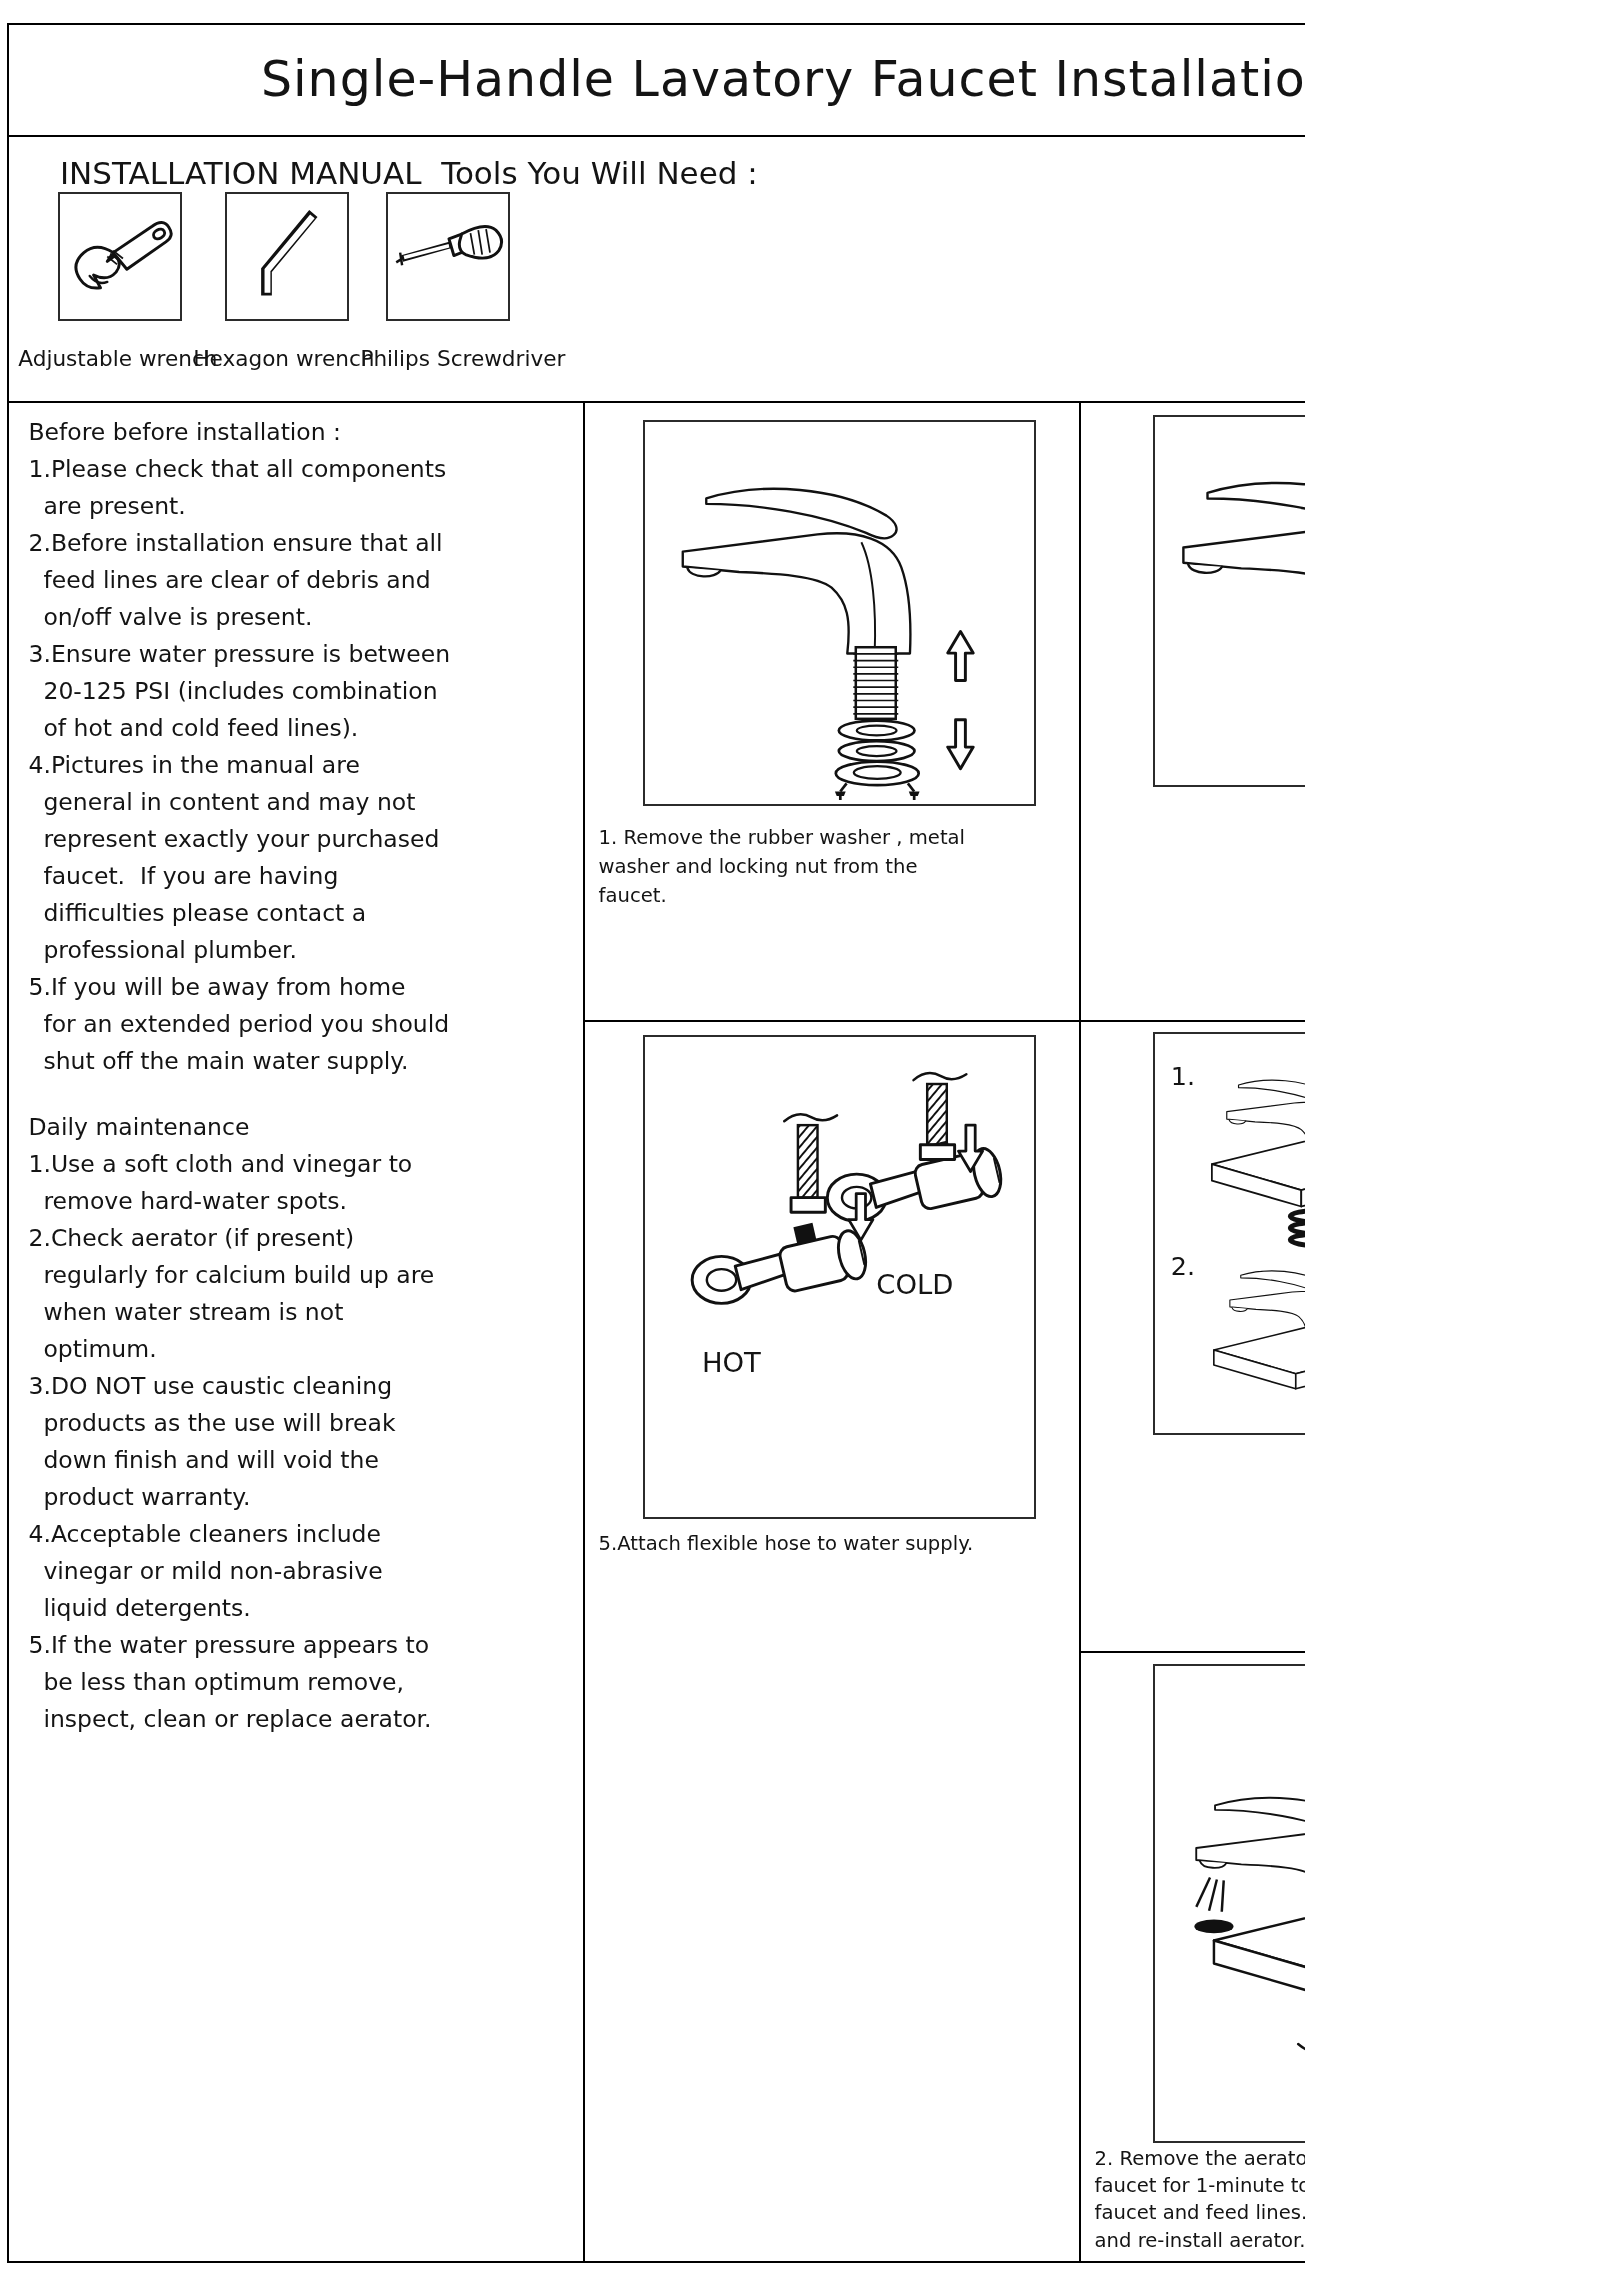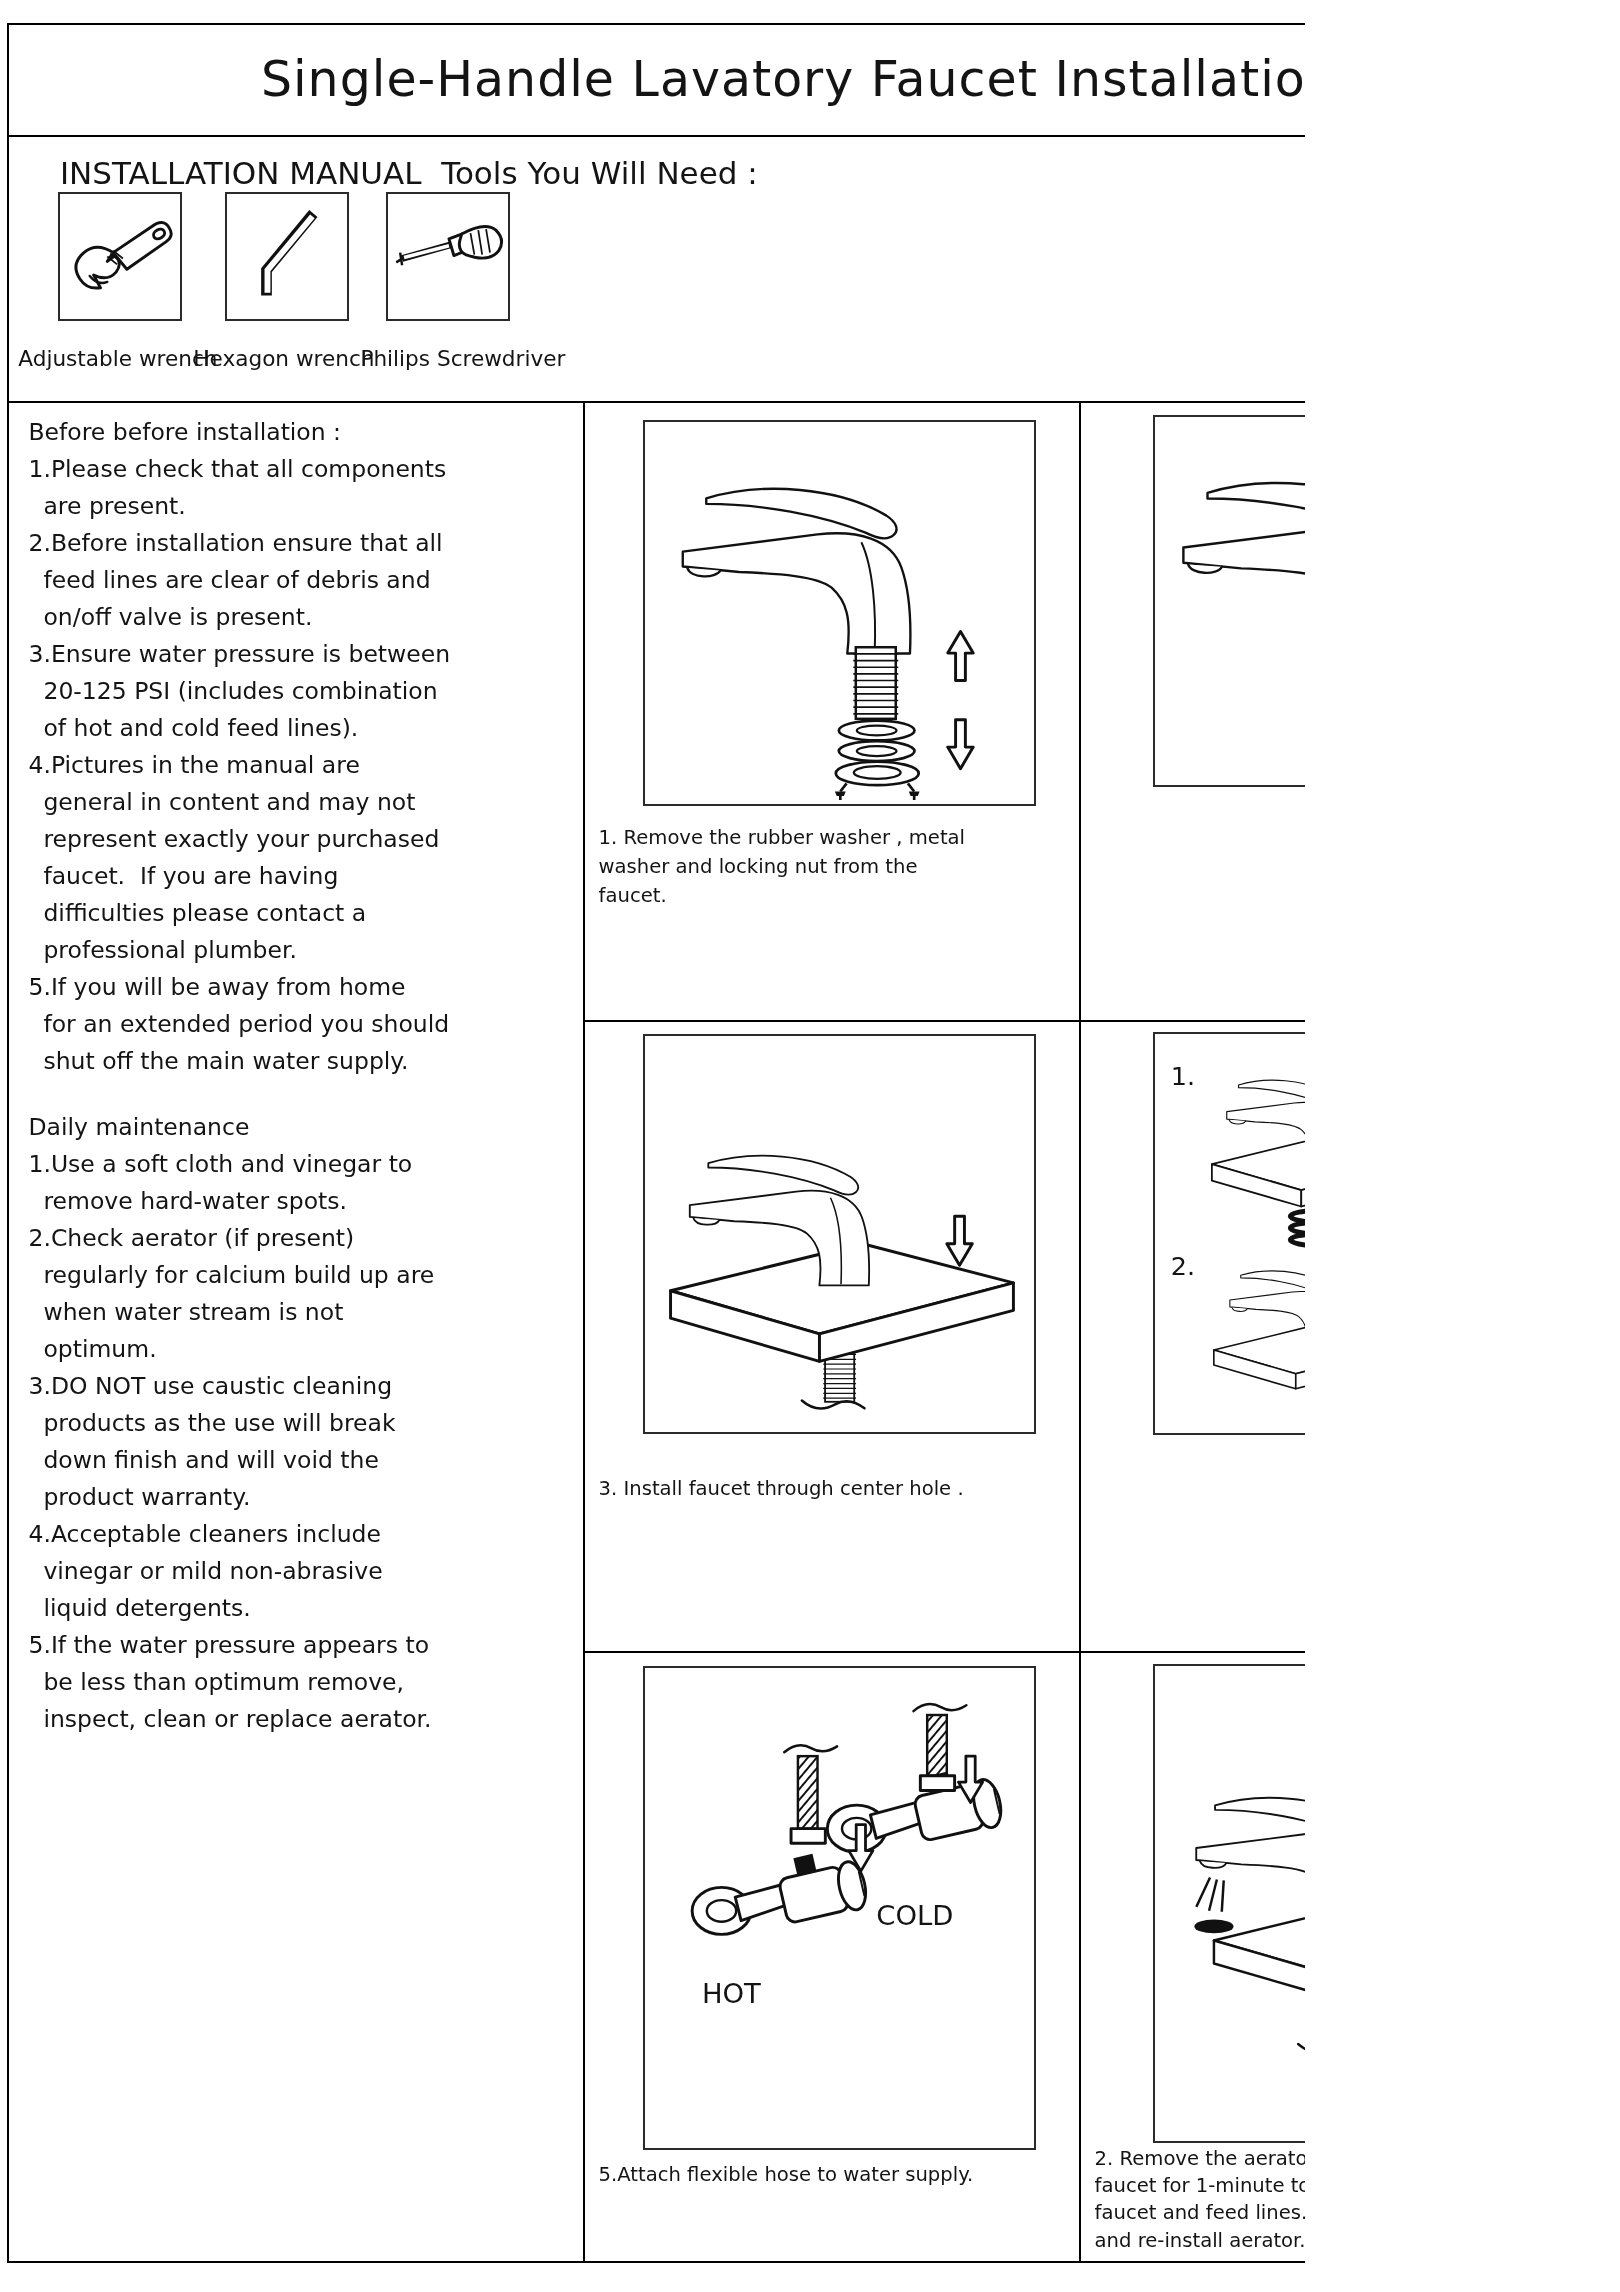--- a/index.html
+++ b/index.html
@@ -217,32 +217,20 @@
               <use href="#locknut" transform="translate(187,346) scale(0.92)"></use>
               <use href="#arrowup" transform="translate(303,212)"></use>
               <use href="#arrowup" transform="translate(303,302) rotate(180 15 27)"></use>
             </svg>
           </div>
           <div class="caption cap-mid pre" style="top:420px">1. Remove the rubber washer , metal
 washer and locking nut from the
 faucet.</div>
         </div>
 
-        <div class="row row-b">
-          <div class="figbox mid-box" style="top:12.7px;height:396px">
-            <svg width="385" height="392" viewBox="0 0 393 400">
-              <use href="#shank" transform="translate(176,320) scale(0.62)"></use>
-              <use href="#plate" transform="translate(22,212)"></use>
-              <path class="sq" d="M 156,372 q 16,14 34,4 q 14,-8 30,4"></path>
-              <use href="#faucet" transform="translate(24,92) scale(0.63)"></use>
-              <use href="#arrowup" transform="translate(302,182) rotate(180 15 27)"></use>
-            </svg>
-          </div>
-          <div class="caption cap-mid pre" style="top:452px">3. Install faucet through center hole .</div>
-        </div>
 
         <div class="row row-c">
           <div class="figbox mid-box" style="top:13.7px;height:480px">
             <svg width="385" height="476" viewBox="0 0 393 486">
               <path class="sq" d="M 270,44 q 14,-12 28,-4 q 12,7 26,-2"></path>
               <rect x="284" y="48" width="20" height="62" fill="url(#braid)" stroke="#111" stroke-width="2.5"></rect>
               <use href="#valve" transform="translate(196,128)"></use>
               <rect x="277" y="110" width="35" height="15" class="ln" stroke-width="2.5"></rect>
               <use href="#arrowup" transform="translate(314,88) scale(0.95) rotate(180 15 27)"></use>
               <text x="232" y="262" class="big">COLD</text>

